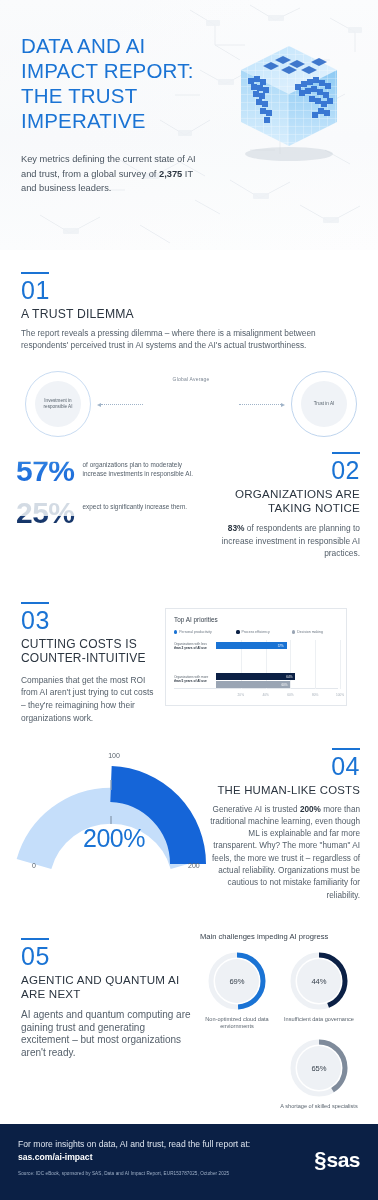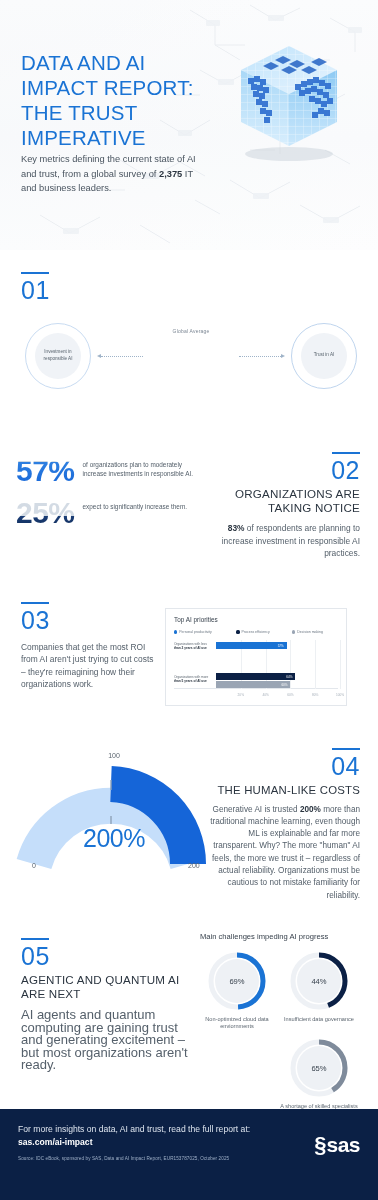--- a/index.html
+++ b/index.html
@@ -32,21 +32,20 @@
   .hero-title {
     position: absolute;
     left: 21px;
     top: 33px;
     font-size: 20.5px;
     line-height: 25px;
     letter-spacing: .2px;
     color: #1a73d4;
     font-weight: 400;
     width: 175px;
-    margin-top: 17px;
   }
   .hero-sub {
     position: absolute;
     left: 21px;
     top: 152px;
     width: 175px;
     font-size: 9.3px;
     line-height: 14.6px;
     color: #4a5560;
   }
@@ -257,42 +256,42 @@
     font-size: 25px; font-weight: 400; color: #1a73d4; letter-spacing: -.5px;
   }
 
   .s04 { position: absolute; right: 18px; top: 748px; width: 152px; text-align: right; }
   .s04 .sec-head { font-size: 11.4px; line-height: 14px; }
   .s04 .sec-body { margin-top: 7px; font-size: 8.2px; line-height: 12.3px; }
 
   
   .s05 { position: absolute; left: 21px; top: 938px; width: 175px; }
   .s05 .sec-head { font-size: 11.6px; line-height: 14.4px; }
-  .s05 .sec-body { margin-top: 8px; font-size: 13px; line-height: 12.5px; }
+  .s05 .sec-body { margin-top: 8px; font-size: 10px; line-height: 12.5px; }
 
   .donuts { position: absolute; left: 200px; top: 932px; width: 165px; height: 185px; }
   .donuts-title { font-size: 7.6px; color: #38424d; margin-bottom: 21px; }
   .donut { position: absolute; width: 62px; height: 62px; }
   .donut .dlabel {
     position: absolute; top: 66px; left: 50%; transform: translateX(-50%);
     width: 78px; text-align: center;
     font-size: 5.6px; line-height: 7.4px; color: #5c6670;
   }
   .donut .dval {
     position: absolute; inset: 0; display: flex; align-items: center; justify-content: center;
     font-size: 7.6px; color: #38424d;
   }
   .d1 { left: 6px; top: 18px; }
   .d2 { left: 88px; top: 18px; }
   .d3 { left: 88px; top: 105px; }
 
   
   .footer {
     position: absolute; left: 0; bottom: 0;
-    width: 378px; height: 91px;
+    width: 378px; height: 76px;
     background: #0b2045;
     padding: 14px 18px 0 18px;
   }
   .f-text { font-size: 8.6px; line-height: 12.6px; color: #dde4ee; width: 235px; }
   .f-text b { color: #ffffff; font-weight: 700; }
   .f-src { margin-top: 8px; font-size: 4.6px; color: #9fb0c8; letter-spacing: .1px; }
   .sas-logo {
     position: absolute; right: 18px; top: 25px;
     display: flex; align-items: center;
     color: #ffffff;
@@ -431,20 +430,22 @@
           <polygon points="58,32 66,28 74,32 66,36"></polygon>
           <polygon points="88,24 96,20 104,24 96,28"></polygon>
         </g>
       </svg>
     </div>
   </div>
 
   <div class="s01">
     <div class="rule"></div>
     <div class="sec-num">01</div>
+    <div class="sec-head">A TRUST DILEMMA</div>
+    <div class="sec-body">The report reveals a pressing dilemma – where there is a misalignment between respondents' perceived trust in AI systems and the AI's actual trustworthiness.</div>
 
     <div class="dilemma">
       <div class="ring left">
         <div class="ring-inner">Investment in responsible AI</div>
       </div>
       <div class="dash l"></div>
       <div class="big46">
         <div class="cap">Global Average</div>
       </div>
       <div class="dash r"></div>
@@ -470,20 +471,21 @@
     <div class="sec-num">02</div>
     <div class="sec-head">ORGANIZATIONS ARE TAKING NOTICE</div>
     <div class="sec-body">
       <b>83%</b><span> of respondents are planning to increase investment in responsible AI practices.</span>
     </div>
   </div>
 
   <div class="s03">
     <div class="rule"></div>
     <div class="sec-num">03</div>
+    <div class="sec-head">CUTTING COSTS IS COUNTER-INTUITIVE</div>
     <div class="sec-body">Companies that get the most ROI from AI aren't just trying to cut costs – they're reimagining how their organizations work.</div>
   </div>
 
   <div class="chartcard">
     <div class="chart-title">Top AI priorities</div>
 
     <div class="legend">
       <div class="leg a">
         <span class="dot" id="lg0" style="background: rgb(26, 115, 212);"></span>
         <span>Personal productivity</span>

